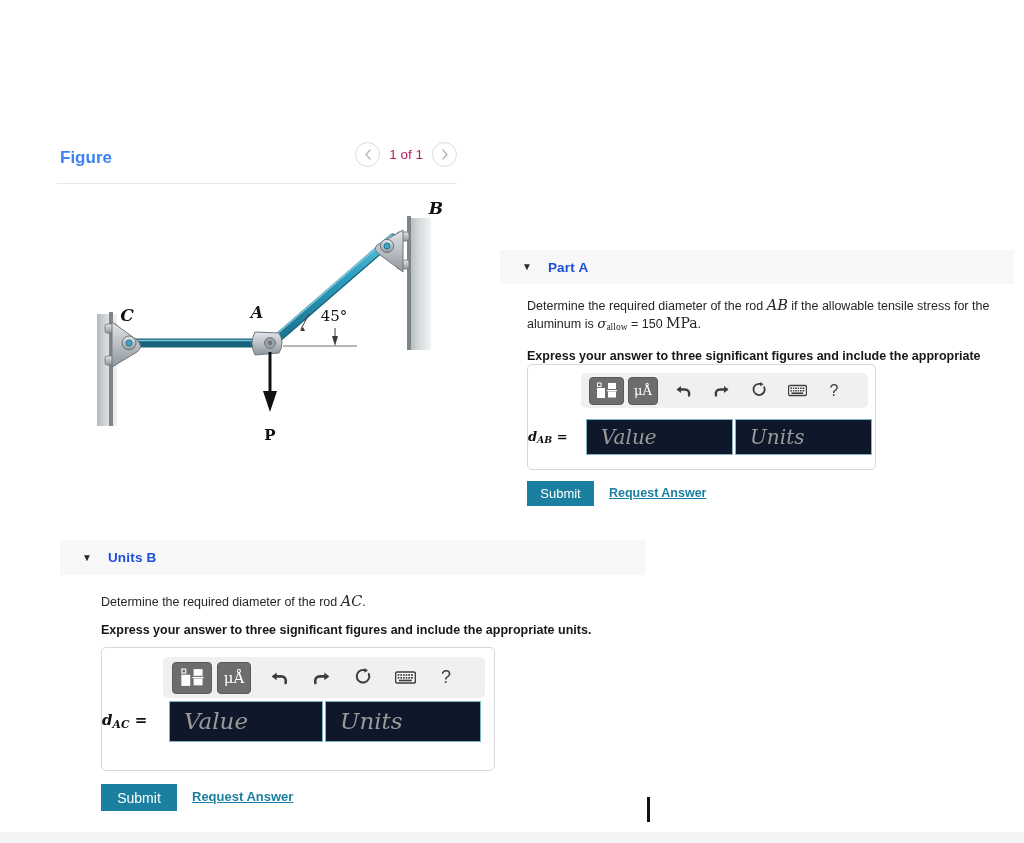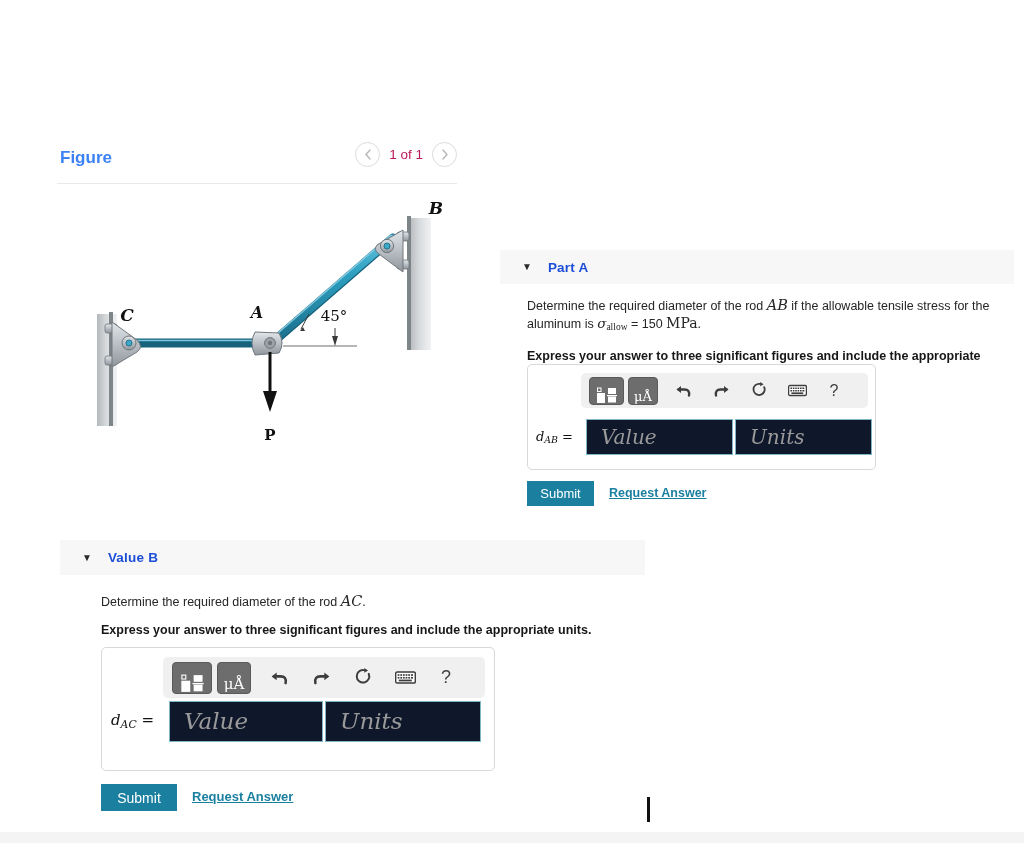--- a/index.html
+++ b/index.html
@@ -61,31 +61,31 @@
   .qbold{font-size:12.5px;font-weight:bold;color:#171717;line-height:17px;}
 
   
   .ans-card{position:absolute;border:1px solid #d8d8d8;border-radius:5px;background:#fff;}
   .ans-toolbar{
     background:#f0f0f0;border-radius:5px;
     display:flex;align-items:center;
   }
   .tb-sq{
     background:#6d6d6d;border:1px solid #5a5a5a;border-radius:4px;
-    display:flex;align-items:flex-end;justify-content:center;
+    display:flex;align-items:center;justify-content:center;
     color:#fff;cursor:pointer;
   }
   .tb-icon{
     display:flex;align-items:center;justify-content:center;
     color:#3d3d3d;cursor:pointer;
   }
   .ans-row{display:flex;align-items:center;}
   .ans-label{
-    font-family:"DejaVu Serif",serif;font-style:italic;font-weight:normal;
-    color:#111;text-align:center;
+    font-family:"DejaVu Serif",serif;font-style:italic;font-weight:bold;
+    color:#111;text-align:left;
   }
   .ans-label .sb{font-size:.72em;vertical-align:-.25em;}
   .ans-input{
     background:#0f172a;border:1px solid #7fb5c4;
     font-family:"DejaVu Serif",serif;font-style:italic;color:#9a9a9a;
     display:flex;align-items:center;box-sizing:border-box;
   }
   .ans-input span{padding-left:14px;}
 
   .submit-btn{
@@ -286,21 +286,21 @@
         <span>Units</span>
       </div>
     </div>
   </div>
 
   <button class="submit-btn" style="left:527px;top:481px;width:67px;height:25px;font-size:13px;">Submit</button>
   <a class="req-link" href="#" style="left:609px;top:486px;font-size:12.5px;">Request Answer</a>
 
   <div class="part-header" style="left:60px;top:540px;width:585px;height:35px;">
     <span class="caret">▼</span>
-    <span class="ptitle">Value B</span>
+    <span class="ptitle">Units B</span>
   </div>
 
   <div style="position:absolute;left:101px;top:593px;width:560px;">
     <div class="qtext">
       <span>Determine the required diameter of the rod </span><span class="mvar">AC</span><span>.</span>
     </div>
     <div class="qbold" style="margin-top:11px;">Express your answer to three significant figures and include the appropriate units.</div>
   </div>
 
   <div class="ans-card" style="left:101px;top:647px;width:392px;height:122px;">

